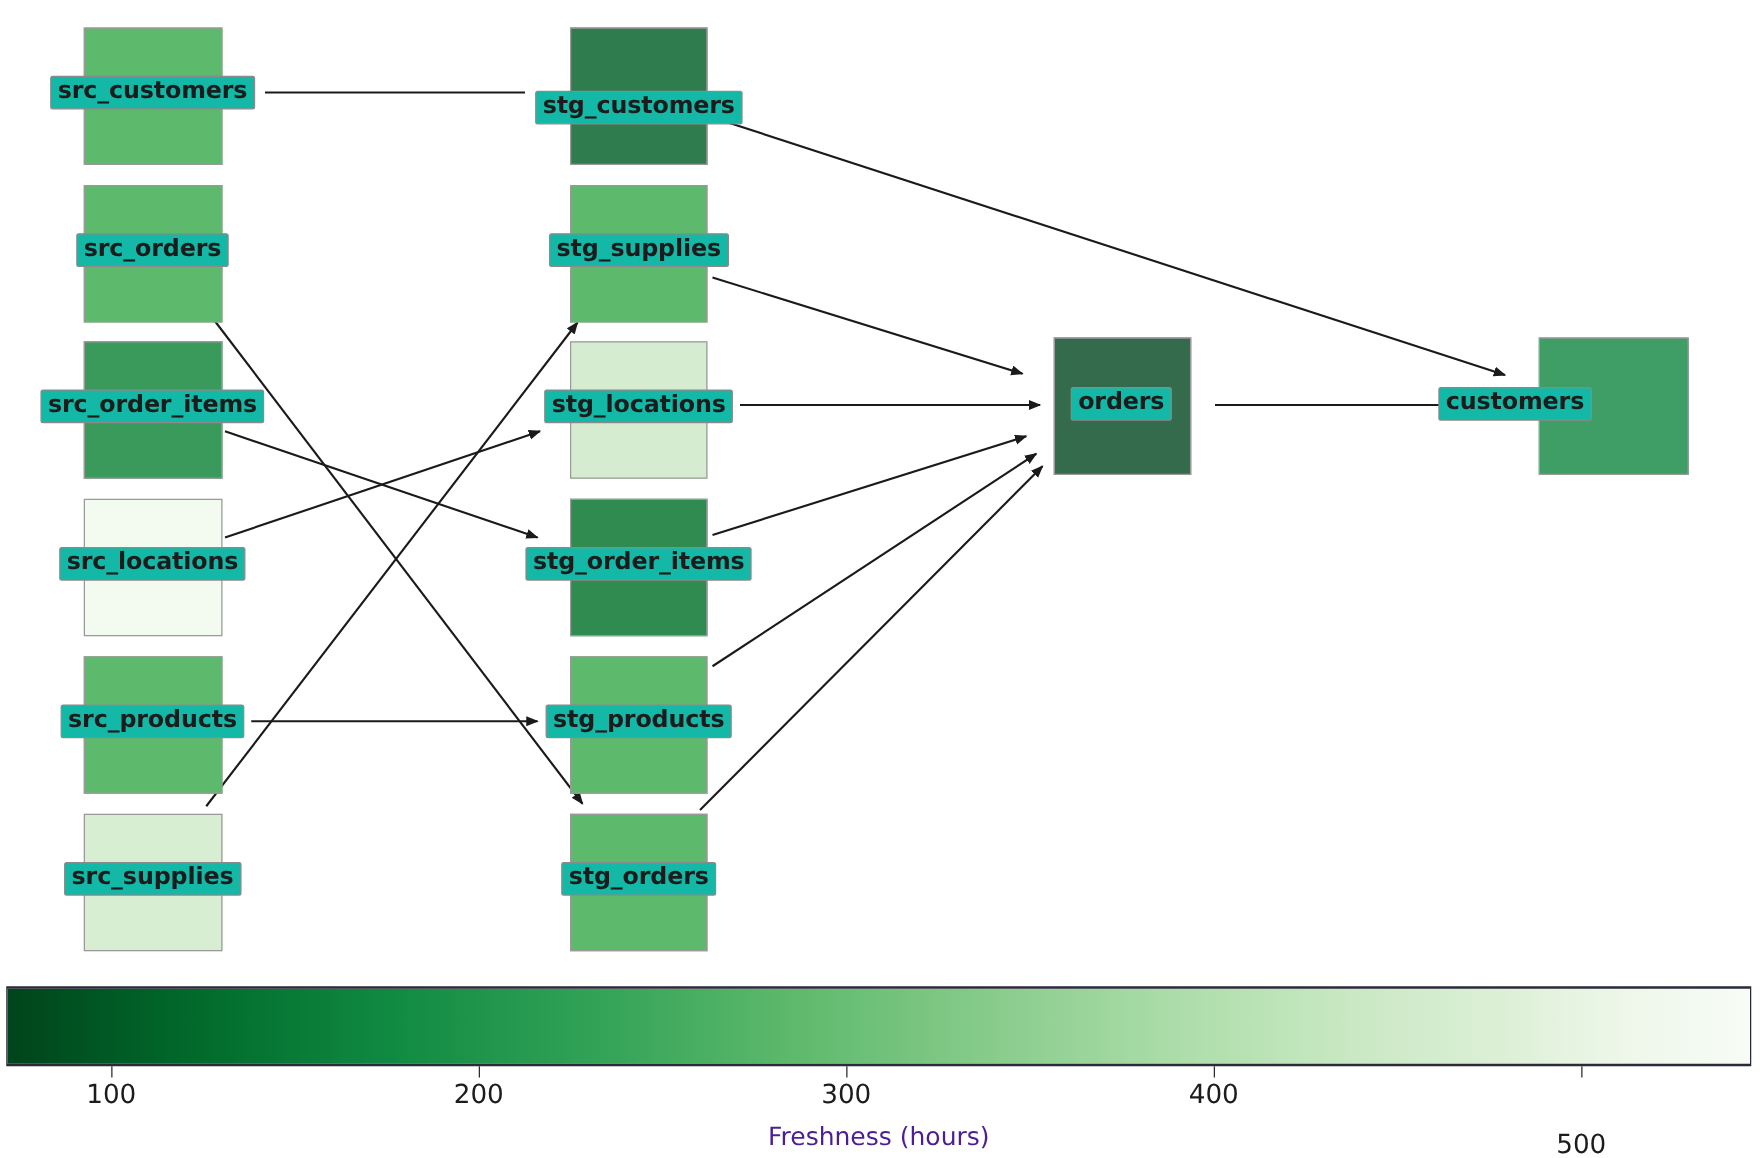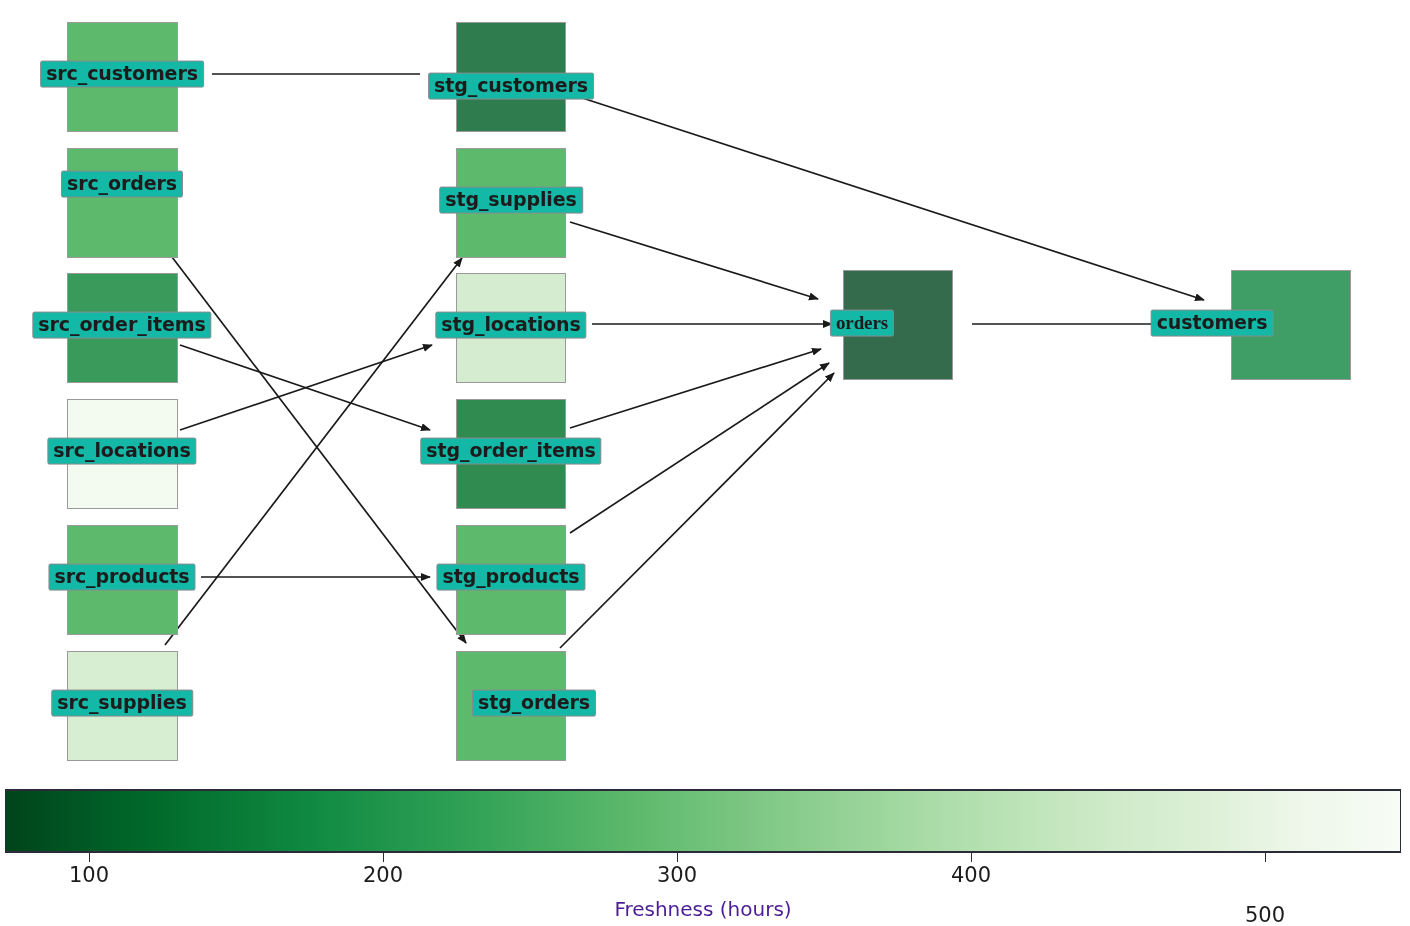--- a/index.html
+++ b/index.html
@@ -93,34 +93,34 @@
   <div class="node" style="left: 456px; top: 148px; width: 110px; height: 110px; background: rgb(93, 185, 108);"></div>
   <div class="node" style="left: 456px; top: 273px; width: 110px; height: 110px; background: rgb(214, 236, 208);"></div>
   <div class="node" style="left: 456px; top: 399px; width: 110px; height: 110px; background: rgb(47, 139, 80);"></div>
   <div class="node" style="left: 456px; top: 525px; width: 110px; height: 110px; background: rgb(93, 185, 108);"></div>
   <div class="node" style="left: 456px; top: 651px; width: 110px; height: 110px; background: rgb(93, 185, 108);"></div>
 
   <div class="node" style="left: 843px; top: 270px; width: 110px; height: 110px; background: rgb(51, 107, 76);"></div>
   <div class="node" style="left: 1231px; top: 270px; width: 120px; height: 110px; background: rgb(63, 158, 102);"></div>
 
   <div class="node-label" style="left:122px;top:74px;">src_customers</div>
-  <div class="node-label" style="left:122px;top:184px;">src_orders</div>
+  <div class="node-label" style="left:122px;top:200px;">src_orders</div>
   <div class="node-label" style="left:122px;top:325px;">src_order_items</div>
   <div class="node-label" style="left:122px;top:451px;">src_locations</div>
   <div class="node-label" style="left:122px;top:577px;">src_products</div>
   <div class="node-label" style="left:122px;top:703px;">src_supplies</div>
 
   <div class="node-label" style="left:511px;top:86px;">stg_customers</div>
   <div class="node-label" style="left:511px;top:200px;">stg_supplies</div>
   <div class="node-label" style="left:511px;top:325px;">stg_locations</div>
   <div class="node-label" style="left:511px;top:451px;">stg_order_items</div>
   <div class="node-label" style="left:511px;top:577px;">stg_products</div>
-  <div class="node-label" style="left:534px;top:703px;">stg_orders</div>
+  <div class="node-label" style="left:511px;top:703px;">stg_orders</div>
 
-  <div class="node-label" style="left:862px;top:323px;font-family:Liberation Serif, serif;">orders</div>
+  <div class="node-label" style="left:897px;top:323px;">orders</div>
   <div class="node-label" style="left:1212px;top:323px;">customers</div>
 
   <div id="cbar-wrap">
     <div id="cbar"></div>
 
     <div class="tick" style="left:84px;"></div>
     <div class="tick" style="left:378px;"></div>
     <div class="tick" style="left:672px;"></div>
     <div class="tick" style="left:966px;"></div>
     <div class="tick" style="left:1260px;"></div>

